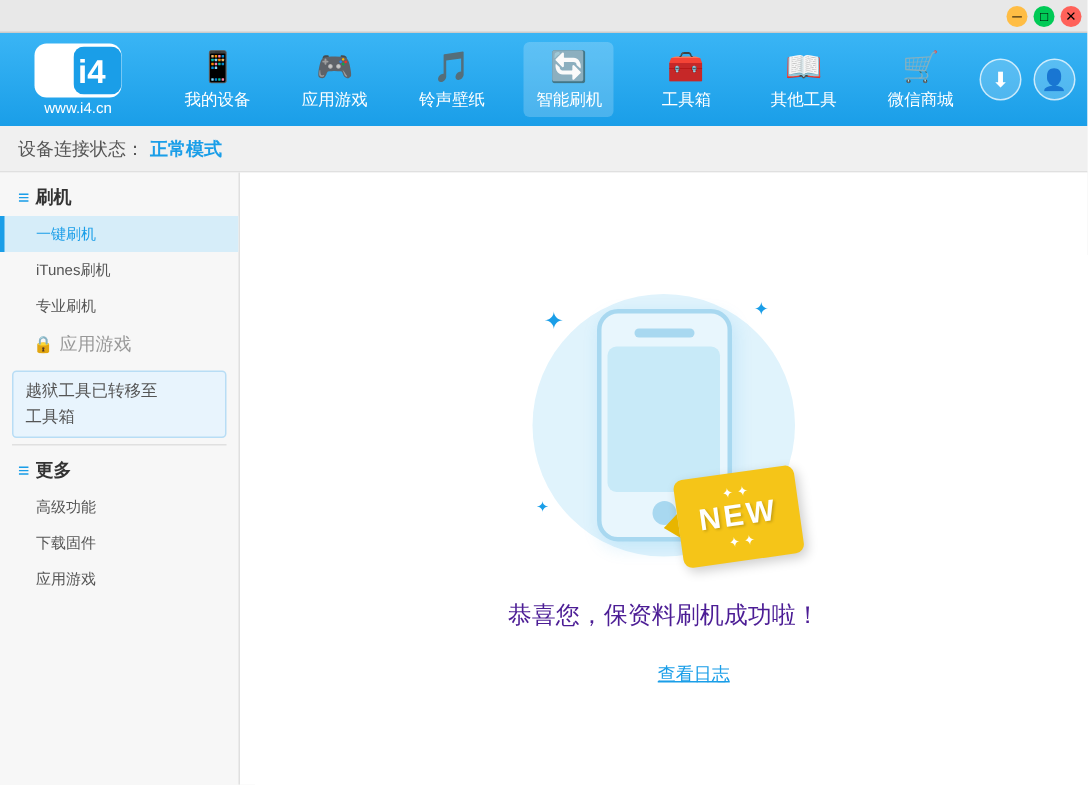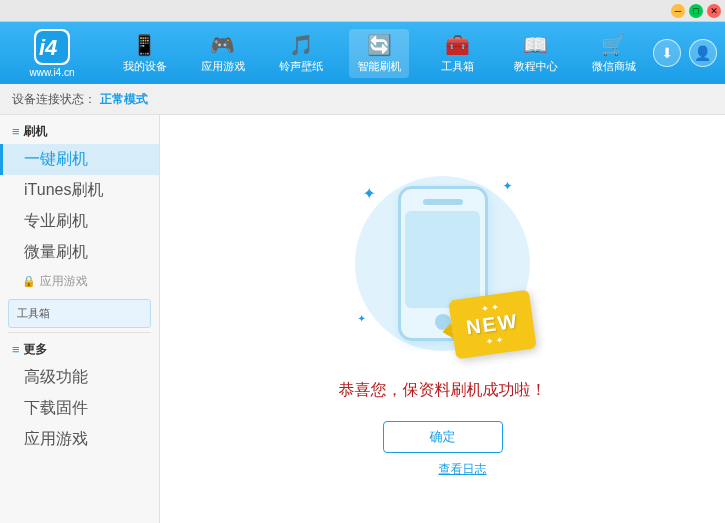--- a/index.html
+++ b/index.html
@@ -47,31 +47,30 @@
       padding: 0 8px;
     }
     .logo {
       width: 88px;
       display: flex;
       flex-direction: column;
       align-items: center;
       margin-right: 10px;
     }
     .logo-icon {
-      width: 36px;
+      width: 58px;
       height: 36px;
       background: #fff;
       border-radius: 8px;
       display: flex;
       align-items: center;
-      justify-content: center;
+      justify-content: flex-end;
       font-size: 18px;
       color: #1a9ee8;
       font-weight: bold;
-      font-style: italic;
     }
     .logo-text {
       color: #fff;
       font-size: 10px;
       margin-top: 2px;
     }
     .nav-items {
       display: flex;
       flex: 1;
       align-items: center;
@@ -143,21 +142,21 @@
       color: #333;
       font-weight: bold;
     }
     .sidebar-section-title .icon {
       margin-right: 4px;
       font-size: 13px;
       color: #1a9ee8;
     }
     .sidebar-item {
       padding: 5px 12px 5px 24px;
-      font-size: 16px;
+      font-size: 10px;
       color: #555;
       cursor: pointer;
     }
     .sidebar-item.active {
       background: #d6edf9;
       color: #1a9ee8;
       border-left: 3px solid #1a9ee8;
       padding-left: 21px;
     }
     .sidebar-divider {
@@ -295,21 +294,21 @@
       width: 175px;
       height: 175px;
       background: #e0f3fc;
       border-radius: 50%;
       z-index: 0;
     }
 
     
     .success-msg {
       font-size: 16px;
-      color: #b91c1c;
+      color: #4c1d95;
       margin-bottom: 20px;
       font-weight: 500;
     }
 
     
     .btn-confirm {
       width: 120px;
       height: 32px;
       background: #fff;
       border: 1.5px solid #1a9ee8;
@@ -416,21 +415,21 @@
     <div class="nav-item active">
       <div class="nav-item-icon">🔄</div>
       <div class="nav-item-label">智能刷机</div>
     </div>
     <div class="nav-item">
       <div class="nav-item-icon">🧰</div>
       <div class="nav-item-label">工具箱</div>
     </div>
     <div class="nav-item">
       <div class="nav-item-icon">📖</div>
-      <div class="nav-item-label">教程中心</div>
+      <div class="nav-item-label">其他工具</div>
     </div>
     <div class="nav-item">
       <div class="nav-item-icon">🛒</div>
       <div class="nav-item-label">微信商城</div>
     </div>
   </div>
 
   <div class="nav-right">
     <div class="nav-right-btn">⬇</div>
     <div class="nav-right-btn">👤</div>
@@ -453,30 +452,28 @@
 
       <div class="sidebar-item active">
         <span>一键刷机</span>
       </div>
       <div class="sidebar-item">
         <span>iTunes刷机</span>
       </div>
       <div class="sidebar-item">
         <span>专业刷机</span>
       </div>
-      <div class="sidebar-item">
-        <span>微量刷机</span>
-      </div>
 
       <div class="sidebar-grayed">
         <span class="lock-icon-sm">🔒</span>
         <span>应用游戏</span>
       </div>
 
       <div class="sidebar-info-box">
+        <div>越狱工具已转移至</div>
         <div>工具箱</div>
       </div>
     </div>
 
     <div class="sidebar-divider"></div>
 
     <div class="sidebar-section">
       <div class="sidebar-section-title">
         <span class="icon">≡</span>
         <span>更多</span>
@@ -512,21 +509,20 @@
         <div class="new-banner">
           <div class="new-banner-stars">✦ ✦</div>
           <div class="new-banner-text">NEW</div>
           <div class="new-banner-dots">✦ ✦</div>
         </div>
       </div>
     </div>
 
     <div class="success-msg">恭喜您，保资料刷机成功啦！</div>
 
-    <button class="btn-confirm">确定</button>
     <span class="link-text">查看日志</span>
   </div>
 </div>
 
 <div class="bottom-area">
 
   <div class="bottom-left">
     
     
   </div>

